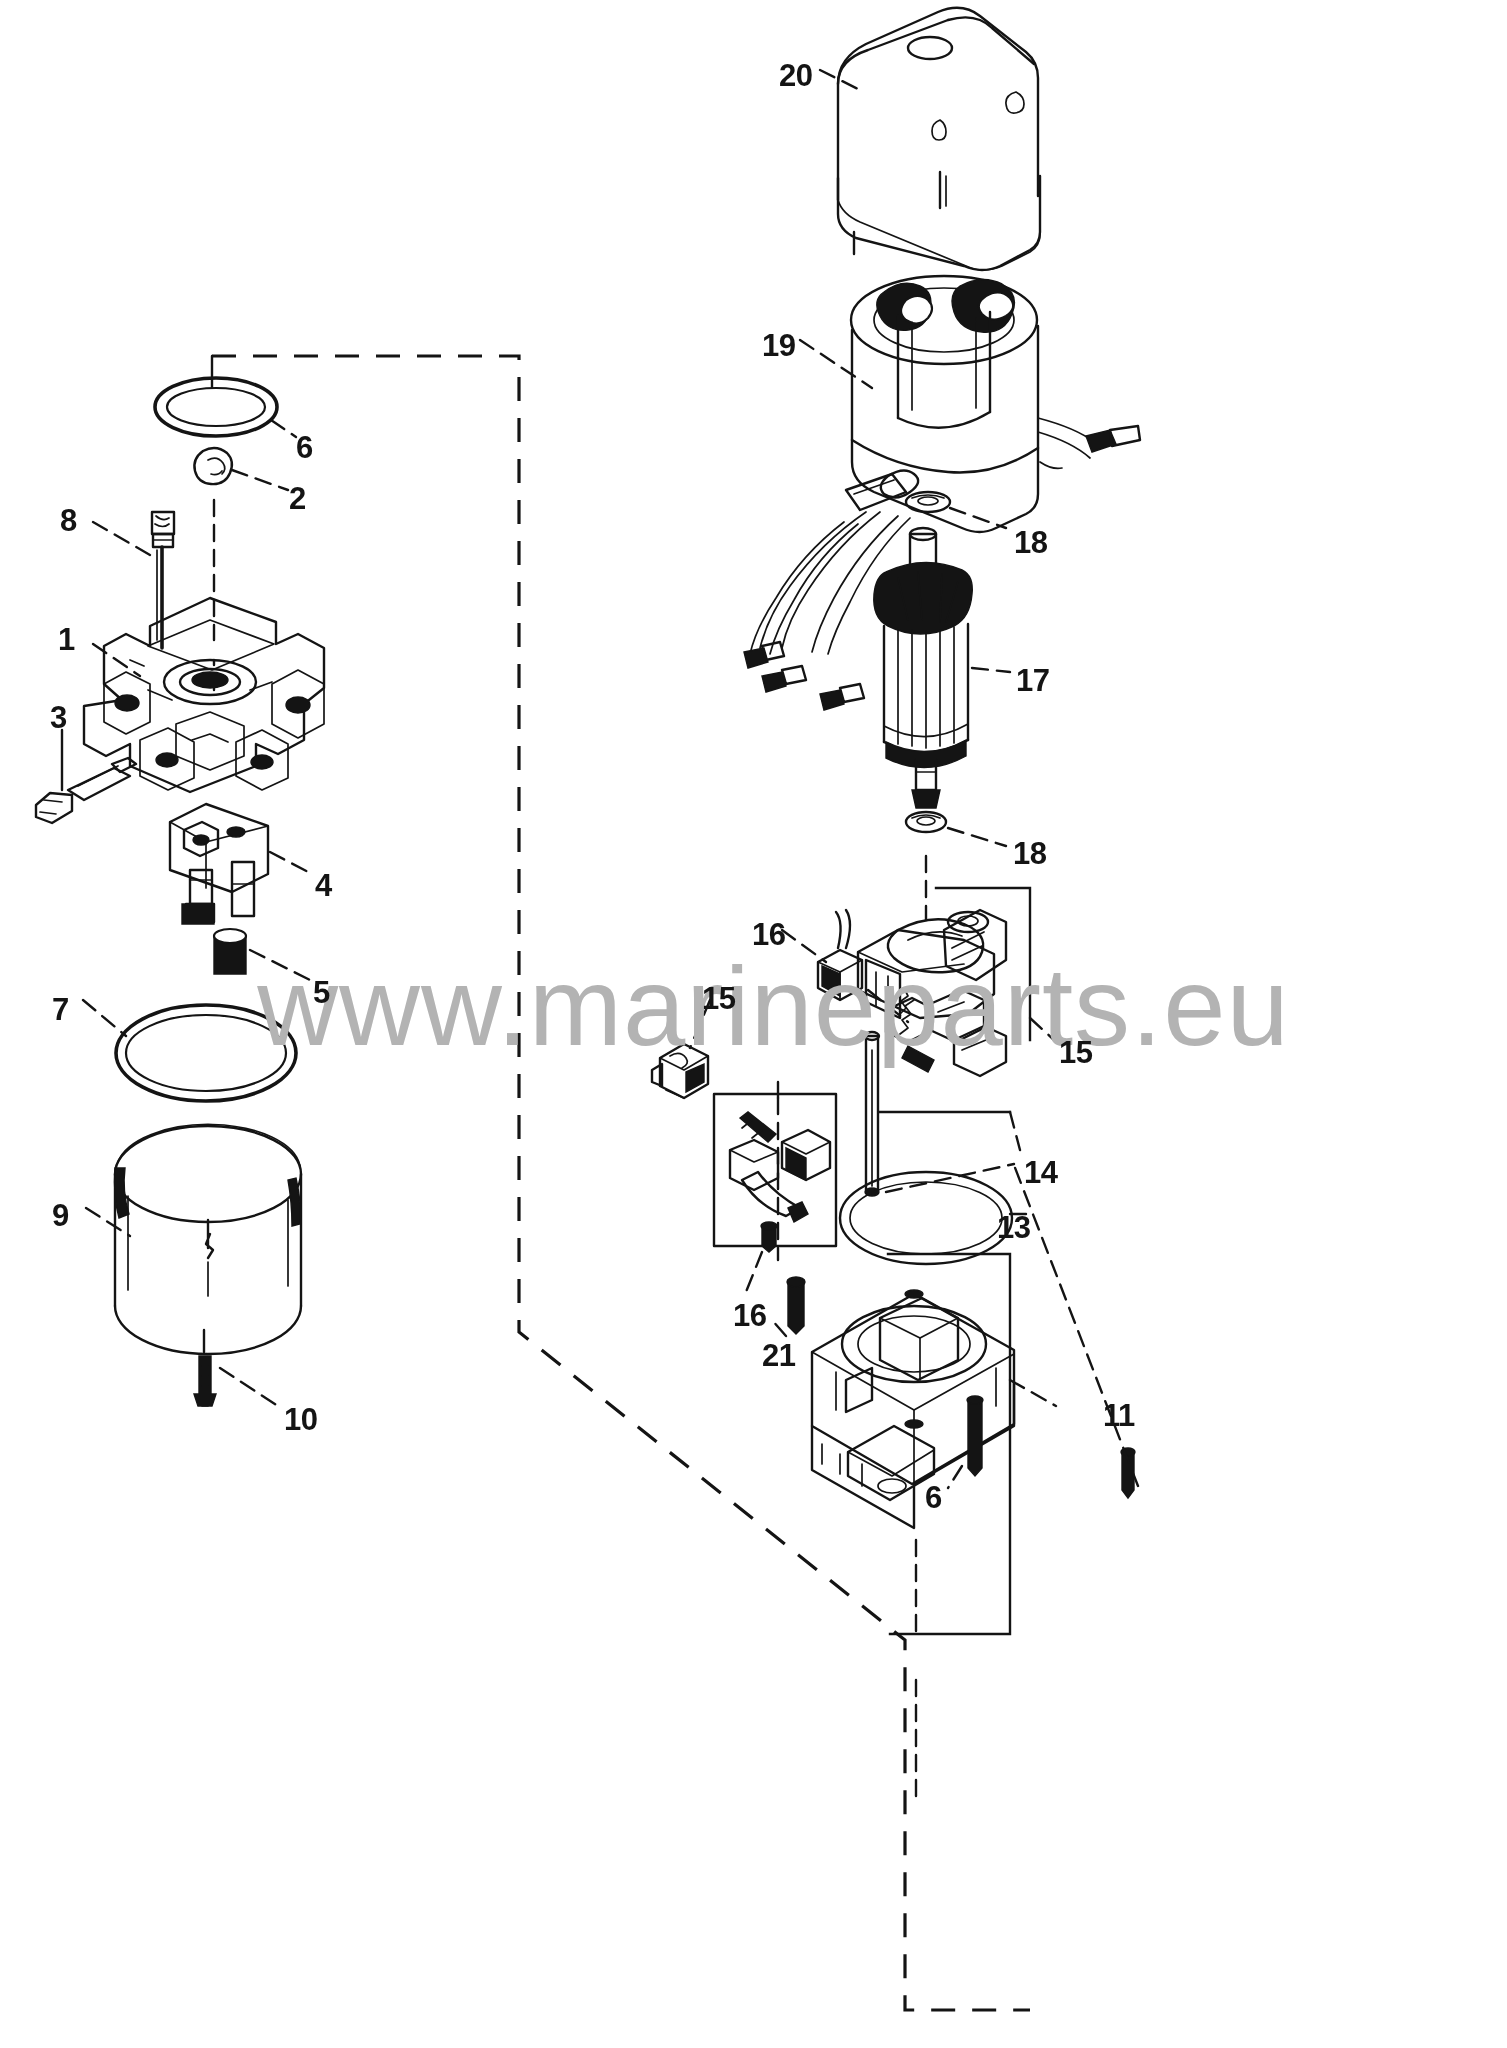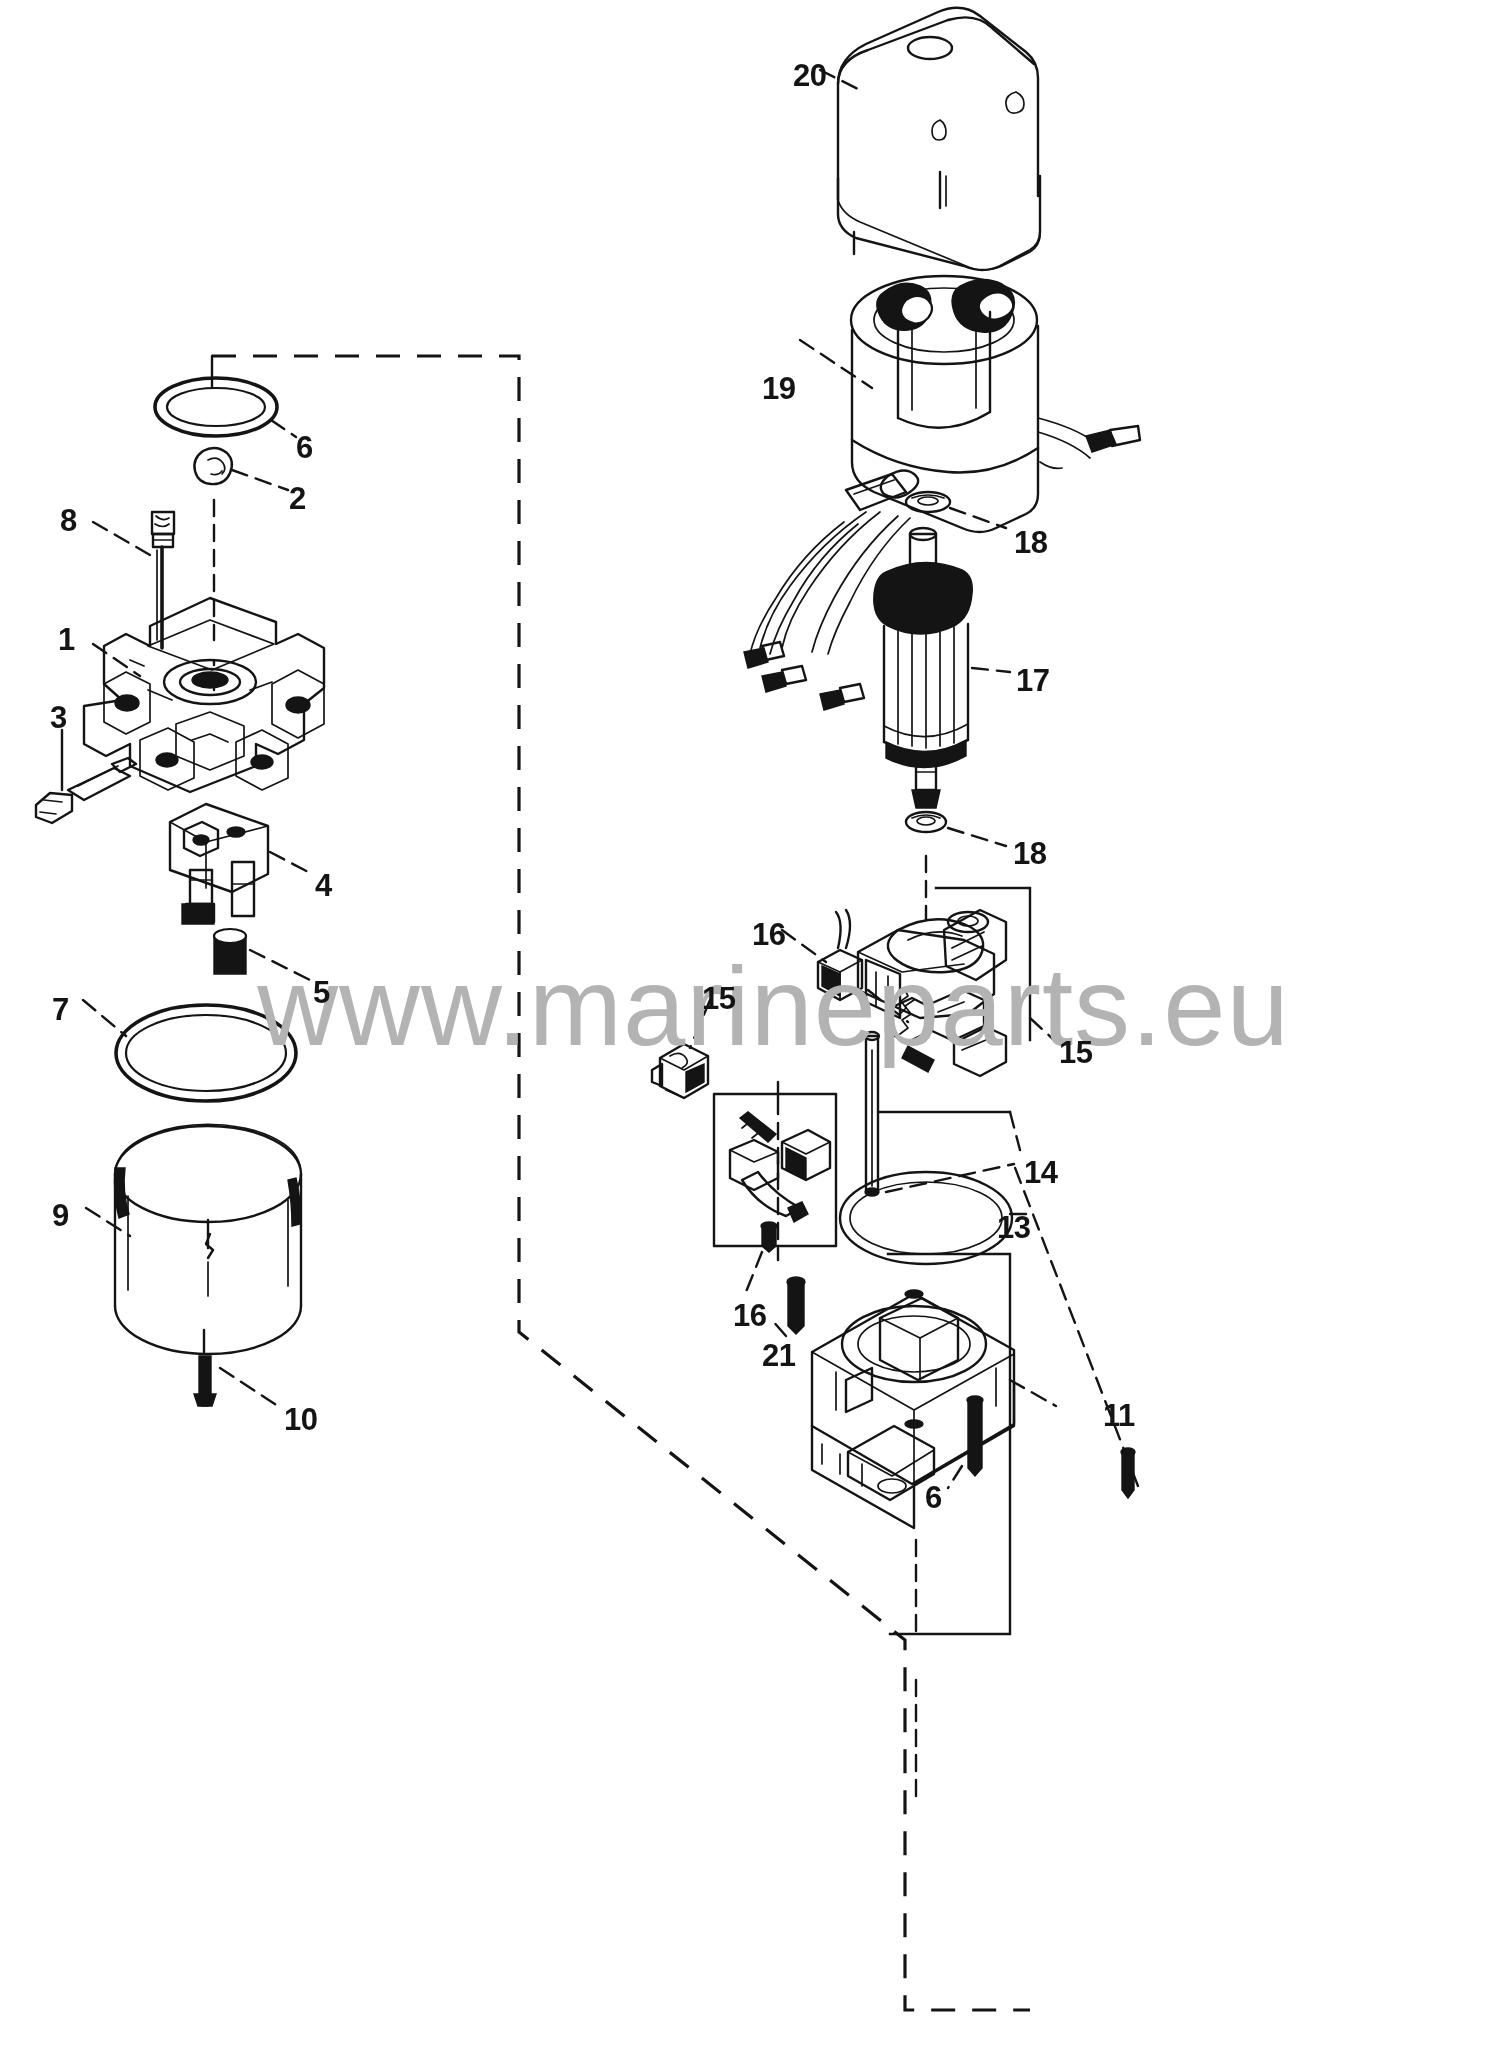--- a/index.html
+++ b/index.html
@@ -406,17 +406,17 @@
   <div class="cal" style="left:925px; top:1482px;">6</div>
   <div class="cal" style="left:997px;top:1212px;">13</div>
   <div class="cal" style="left:1024px;top:1157px;">14</div>
   <div class="cal" style="left:702px; top:983px;">15</div>
   <div class="cal" style="left:1059px;top:1037px;">15</div>
   <div class="cal" style="left:752px; top:919px;">16</div>
   <div class="cal" style="left:733px; top:1300px;">16</div>
   <div class="cal" style="left:1016px;top:665px;">17</div>
   <div class="cal" style="left:1013px;top:838px;">18</div>
   <div class="cal" style="left:1014px;top:527px;">18</div>
-  <div class="cal" style="left:762px; top:330px;margin-top:43px;">19</div>
-  <div class="cal" style="left:779px; top:60px;margin-left:14px;">20</div>
+  <div class="cal" style="left:762px; top:330px;">19</div>
+  <div class="cal" style="left:779px; top:60px;">20</div>
   <div class="cal" style="left:762px; top:1340px;">21</div>
 
 </div>
 
 </body></html>

